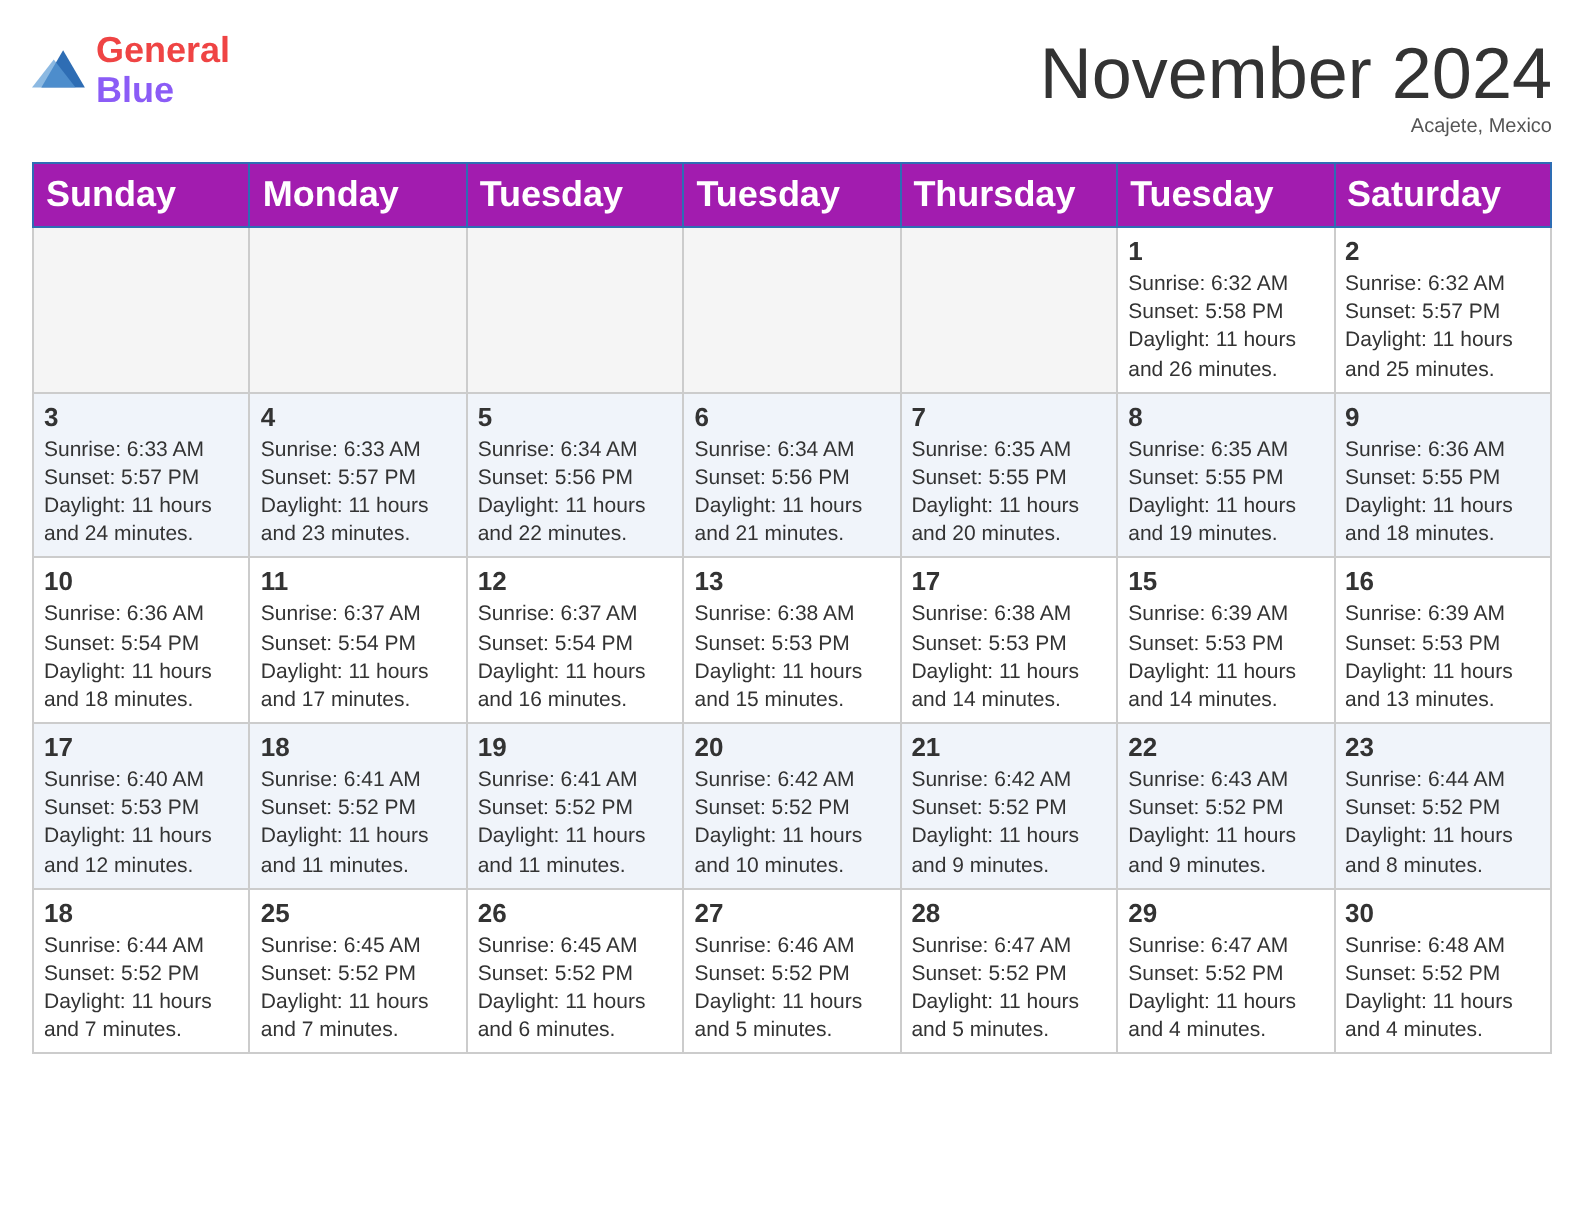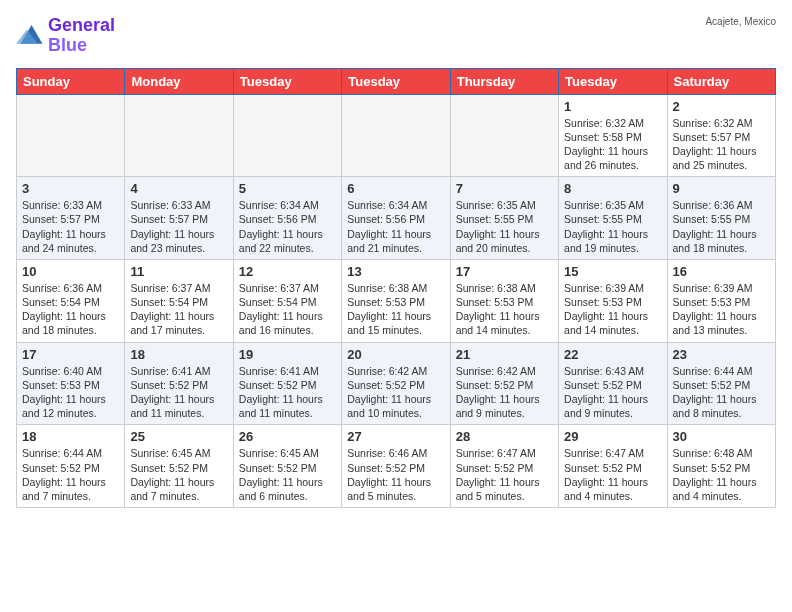--- a/index.html
+++ b/index.html
@@ -22,21 +22,21 @@
       gap: 4px;
     }
     .logo-text {
       display: flex;
       flex-direction: column;
       line-height: 1.1;
     }
     .logo-general {
       font-size: 18px;
       font-weight: bold;
-      color: #6d28d9;
+      color: #ef4444;
     }
     .logo-blue {
       font-size: 18px;
       font-weight: bold;
       color: #8b5cf6;
     }
     .logo-icon {
       width: 28px;
       height: 28px;
     }
@@ -50,25 +50,25 @@
     }
     .location {
       font-size: 10px;
       color: #555;
     }
     .calendar {
       width: 100%;
       border-collapse: collapse;
     }
     .calendar th {
-      background: #ef4444;
+      background: #a21caf;
       color: #fff;
       text-align: left;
       padding: 5px 6px;
-      font-size: 13px;
+      font-size: 18px;
       font-weight: bold;
       border: 1px solid #2e6db4;
     }
     .calendar td {
       border: 1px solid #ccc;
       vertical-align: top;
       padding: 4px 5px;
       width: 108px;
       min-height: 80px;
       font-size: 11px;
@@ -101,20 +101,21 @@
     <svg class="logo-icon" viewBox="0 0 36 36">
       <polygon points="20,4 34,28 6,28" fill="#2e6db4"></polygon>
       <polygon points="14,10 28,28 0,28" fill="#5b9bd5" opacity="0.7"></polygon>
     </svg>
     <div class="logo-text">
       <span class="logo-general">General</span>
       <span class="logo-blue">Blue</span>
     </div>
   </div>
   <div class="title-block">
+    <div class="month-title">November 2024</div>
     <div class="location">Acajete, Mexico</div>
   </div>
 </div>
 
 <table class="calendar">
   <thead>
     <tr>
     <th>Sunday</th>
         <th>Monday</th>
         <th>Tuesday</th>

